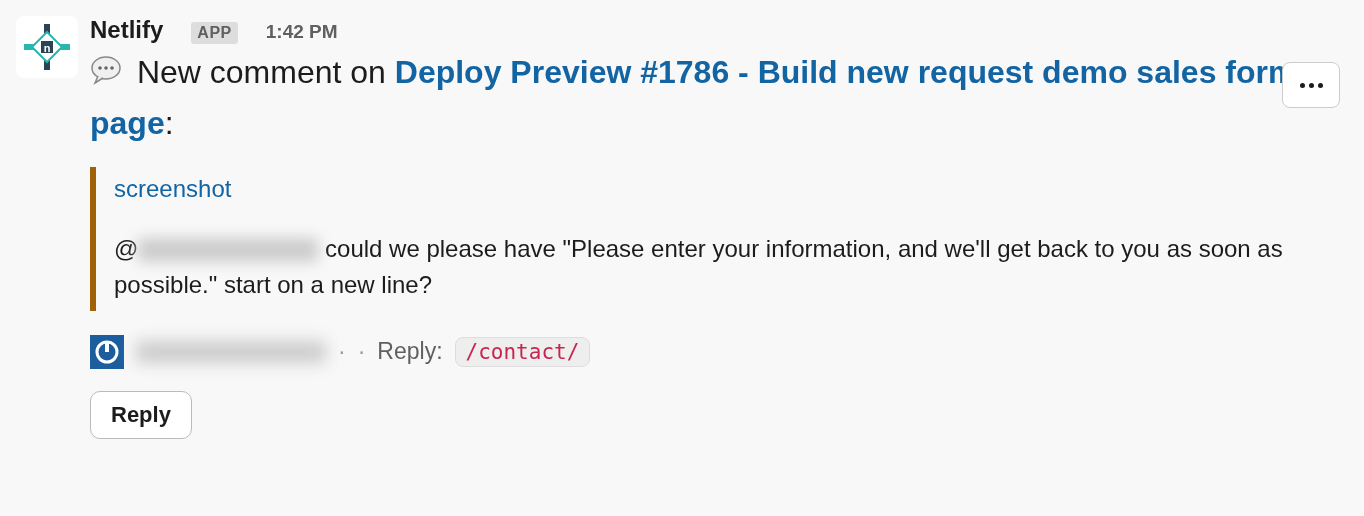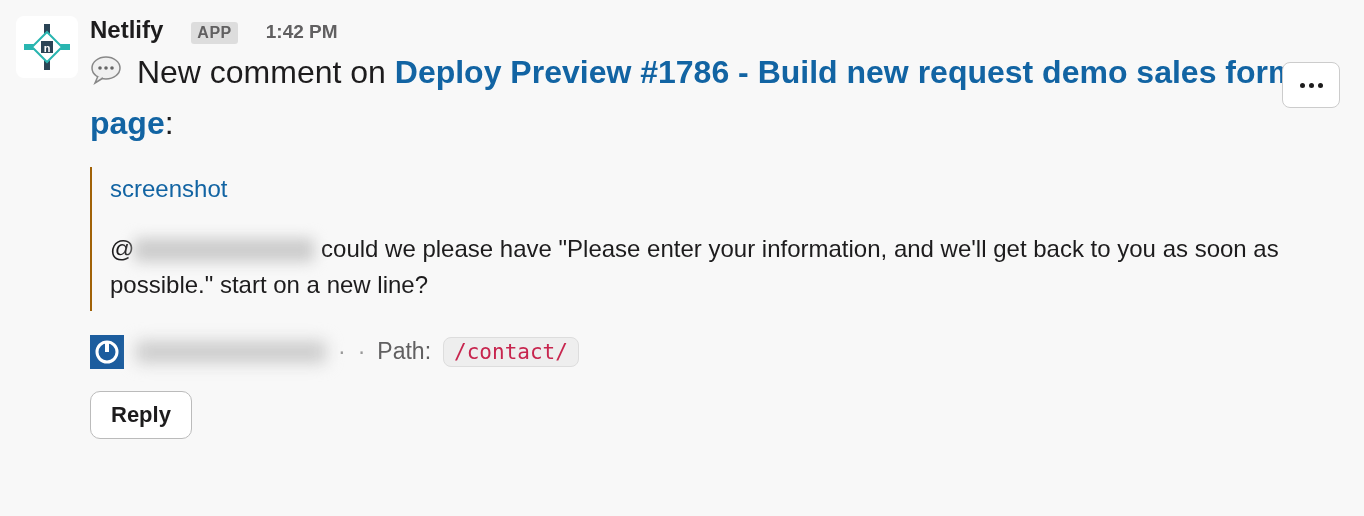--- a/index.html
+++ b/index.html
@@ -73,21 +73,21 @@
       display: inline-block;
       vertical-align: middle;
       margin-right: 6px;
     }
     .link-text {
       color: #1264a3;
       font-weight: 700;
     }
     .attachment {
       margin-top: 20px;
-      border-left: 2px solid #a16207;
+      border-left: 6px solid #a16207;
       padding-left: 18px;
       padding-top: 8px;
       padding-bottom: 8px;
     }
     .attachment-title {
       color: #1264a3;
       font-size: 24px;
       font-weight: 400;
       margin-bottom: 28px;
     }
@@ -228,21 +228,21 @@
     <div class="footer-row">
       <div class="gravatar-icon">
         <svg width="24" height="24" viewBox="0 0 24 24">
           <circle cx="12" cy="12" r="10" fill="none" stroke="#ffffff" stroke-width="3"></circle>
           <rect x="10" y="2" width="4" height="10" fill="#ffffff"></rect>
         </svg>
       </div>
       <span class="redacted-small"></span>
       <span class="footer-separator">·</span>
       <span class="footer-separator">·</span>
-      <span>Path: </span>
+      <span>Reply: </span>
       <span class="path-badge">/contact/</span>
     </div>
     
     <button class="reply-button">Reply</button>
   </div>
 
   <div class="more-actions">
     <div class="dots">
       <div class="dot"></div>
       <div class="dot"></div>

